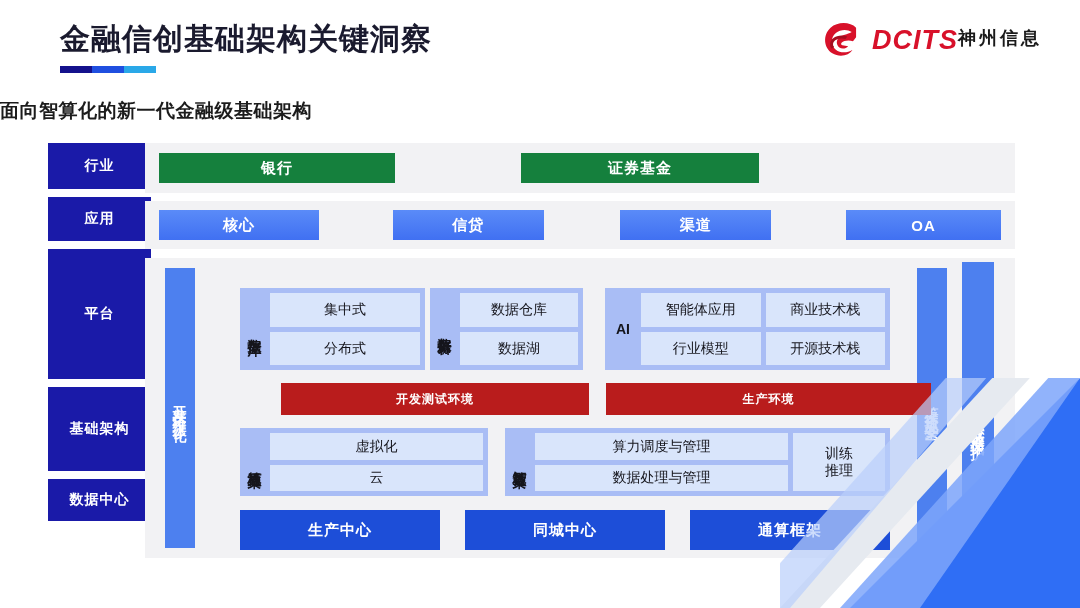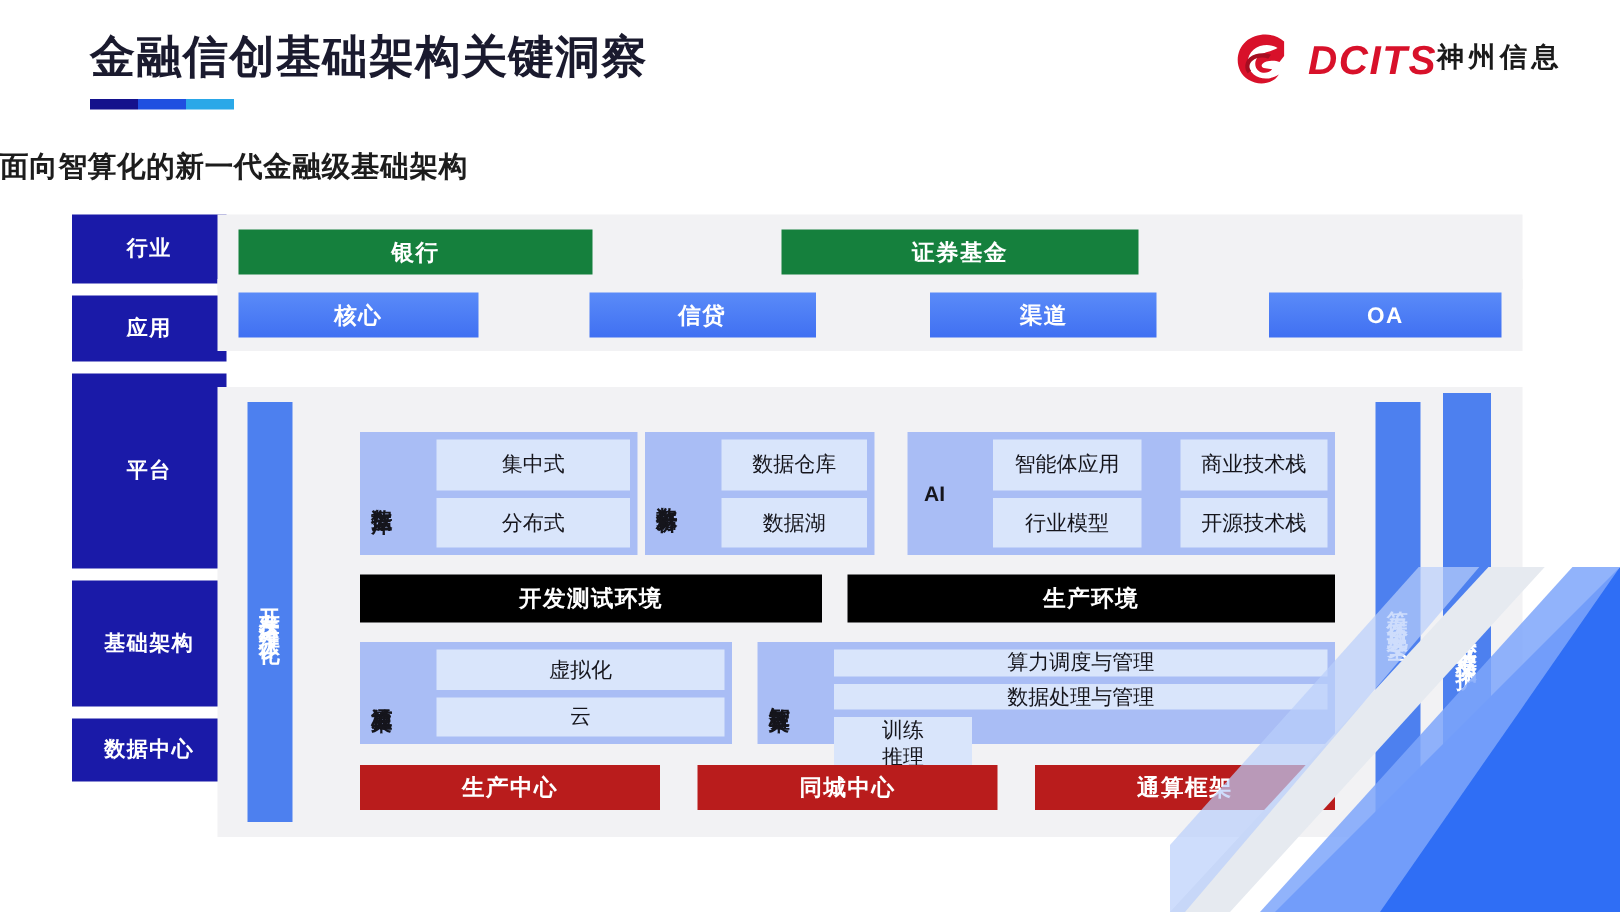--- a/index.html
+++ b/index.html
@@ -46,21 +46,21 @@
   
   .panel{position:absolute;background:#f2f2f4;}
   .chiprow{display:flex;align-items:center;height:100%;}
   .chip{
     display:flex;align-items:center;justify-content:center;
     color:#fff;font-weight:bold;letter-spacing:1px;text-align:center;
   }
 
   .industry-chip{background:#15803d;height:30px;font-size:15px;}
   .app-chip{background:linear-gradient(180deg,#5a8bf8 0%,#4070f2 100%);height:30px;font-size:15px;}
-  .dc-chip{background:#b91c1c;height:30px;font-size:15px;}
+  .dc-chip{background:#1d4ed8;height:40px;font-size:15px;}
 
   
   .stage{position:absolute;left:145px;top:258px;width:870px;height:300px;background:#f2f2f4;}
 
   .vbar{
     position:absolute;background:#4d80ef;color:#fff;font-weight:bold;font-size:14px;
     display:flex;align-items:center;justify-content:center;text-align:center;
     writing-mode:vertical-rl;letter-spacing:4px;line-height:1;
   }
 
@@ -71,26 +71,26 @@
   .glabel{
     display:flex;align-items:center;justify-content:center;
     writing-mode:vertical-rl;font-size:14px;font-weight:bold;color:#15151c;
     letter-spacing:1px;line-height:1;flex:none;width:20px;
   }
   .glabel.horiz{writing-mode:horizontal-tb;letter-spacing:0;width:auto;padding:0 6px;}
   .gbody{flex:1;display:flex;flex-direction:column;gap:5px;}
   .grow{flex:1;display:flex;gap:5px;}
   .cell{
     flex:1;background:#d9e5fb;display:flex;align-items:center;justify-content:center;
-    font-size:14px;color:#15151c;text-align:center;line-height:1.25;margin-left:21px;
+    font-size:14px;color:#15151c;text-align:center;line-height:1.25;
   }
 
   .bandbar{
-    position:absolute;background:#000000;color:#fff;font-weight:bold;font-size:15px;
-    display:flex;align-items:center;justify-content:center;letter-spacing:1px;
+    position:absolute;background:#b91c1c;color:#fff;font-weight:bold;font-size:12px;
+    display:flex;align-items:center;justify-content:center;letter-spacing:1px;margin-left:41px;
   }
 </style>
 </head>
 <body>
 
 <div class="slide">
 
   <div class="header">
     <div class="title">金融信创基础架构关键洞察</div>
     <div class="rule">
@@ -123,21 +123,21 @@
 
   <div class="panel" style="left:145px;top:143px;width:870px;height:50px">
     <div class="chiprow" style="padding:0 14px;gap:0">
       <div class="chip industry-chip" style="width:236px">银行</div>
       <div style="width:68px"></div>
       <div style="width:58px"></div>
       <div class="chip industry-chip" style="width:238px">证券基金</div>
     </div>
   </div>
 
-  <div class="panel" style="left:145px;top:186px;width:870px;height:48px">
+  <div class="panel" style="left:145px;top:201px;width:870px;height:48px">
     <div class="chiprow" style="padding:0 14px;gap:0">
       <div class="chip app-chip" style="width:160px">核心</div>
       <div style="width:74px"></div>
       <div class="chip app-chip" style="width:151px">信贷</div>
       <div style="width:77px"></div>
       <div class="chip app-chip" style="width:151px">渠道</div>
       <div style="width:75px"></div>
       <div class="chip app-chip" style="width:155px">OA</div>
     </div>
   </div>
@@ -196,21 +196,21 @@
             <div class="cell">虚拟化</div>
           </div>
         <div class="grow">
             <div class="cell">云</div>
           </div>
       </div>
     </div>
 
     <div class="group" style="left:360px;top:170px;width:385px;height:68px">
       <div class="glabel">智算框架</div>
-      <div class="gbody" style="flex-direction:column">
+      <div class="gbody" style="flex-direction:row">
         <div style="flex:1;display:flex;flex-direction:column;gap:5px">
           <div class="grow">
               <div class="cell">算力调度与管理</div>
             </div>
           <div class="grow">
               <div class="cell">数据处理与管理</div>
             </div>
         </div>
         <div class="cell" style="flex:none;width:92px;white-space:pre-line">训练
 推理</div>

